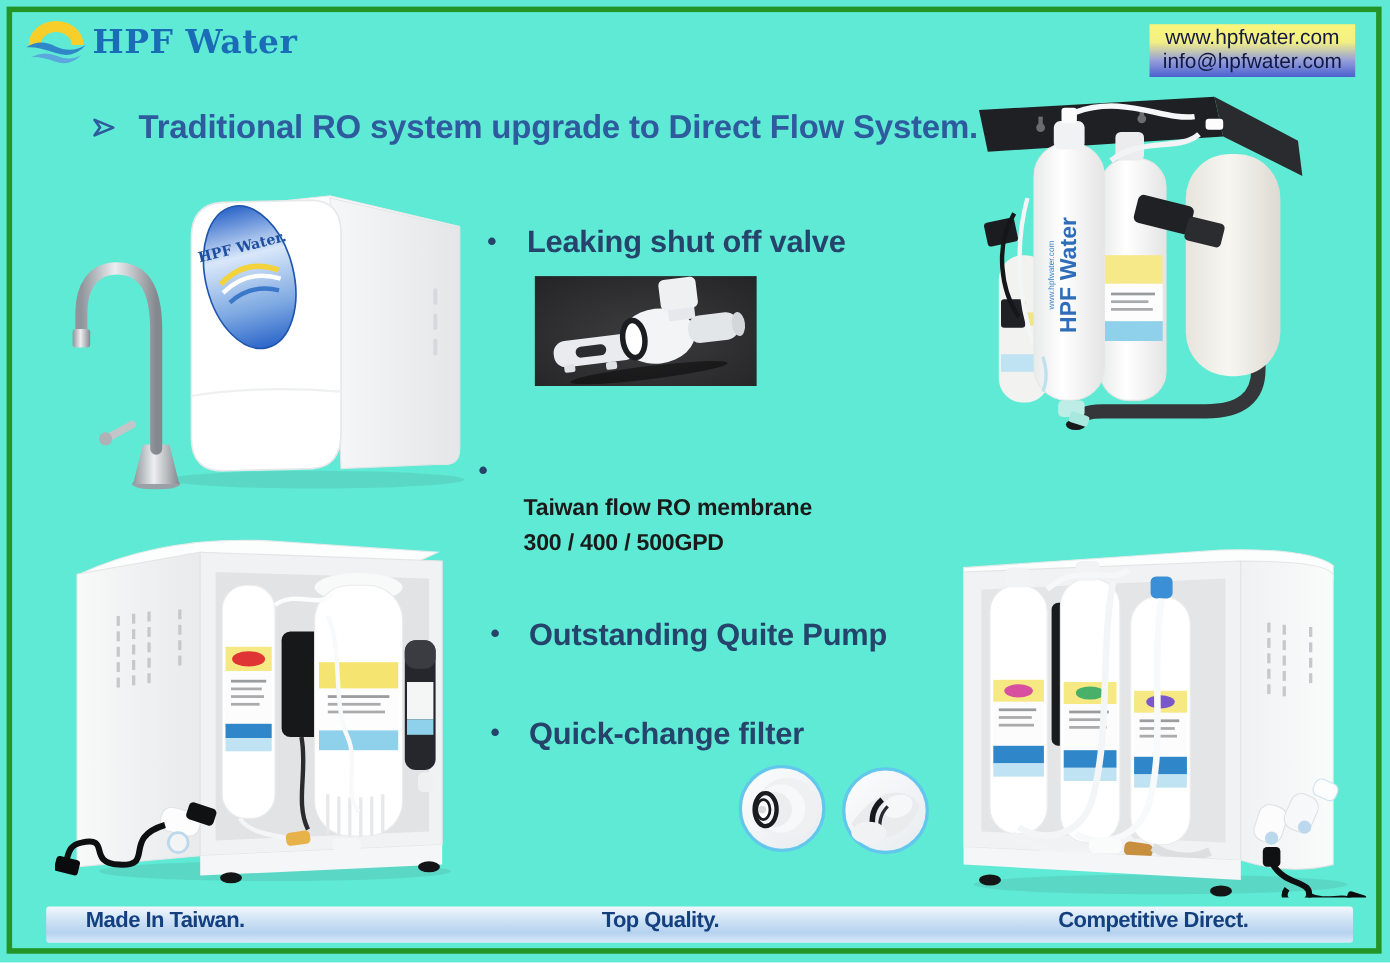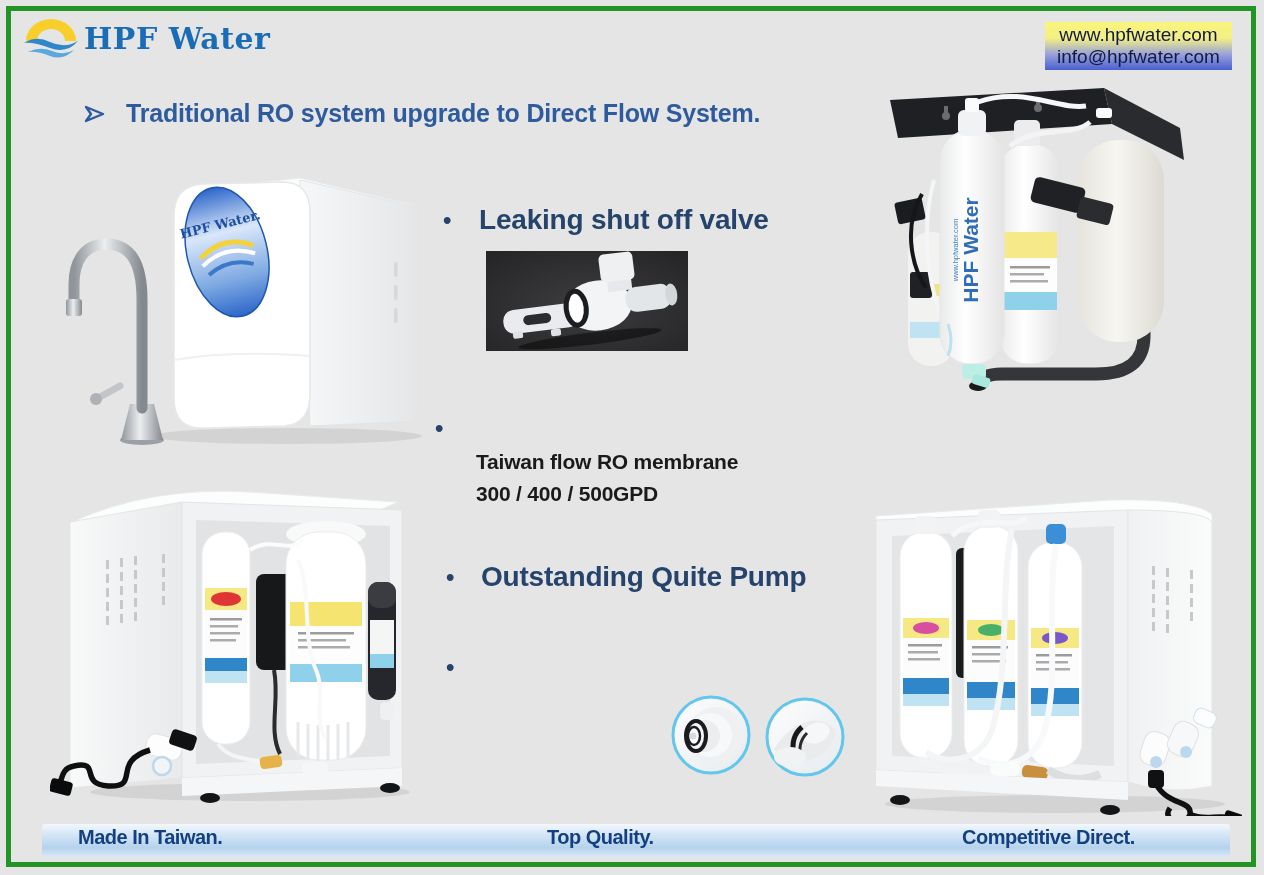--- a/index.html
+++ b/index.html
@@ -1,33 +1,33 @@
 <!DOCTYPE html>
 <html><head>
 <meta charset="utf-8">
 <style>
   * { margin:0; padding:0; box-sizing:border-box; }
   html,body { width:1264px; height:875px; background:#ffffff; font-family:"Liberation Sans", sans-serif; overflow:hidden; }
-  .canvas { position:relative; width:1264px; height:875px; background:#e5e5e5; }
+  .canvas { position:relative; width:1264px; height:875px; background:#5eead4; }
   .frame { position:absolute; left:6px; top:6px; right:8px; bottom:8px; border:5px solid #249426; pointer-events:none; }
 
   .abs { position:absolute; }
 
   
   .logo-text { font-family:"DejaVu Serif", serif; font-weight:bold; font-size:30px; color:#1b6cb7; letter-spacing:0.5px; }
   .contact-box {
     left:1045px; top:22px; width:187px; height:48px;
     background:linear-gradient(180deg,#f9f57b 0%,#f3ef85 34%,#97a0da 68%,#4a60d0 100%);
     display:flex; flex-direction:column; justify-content:center; align-items:center;
     font-size:19px; line-height:22px; color:#131a41; font-weight:500;
   }
 
   
   .headline { left:84px; top:99px; display:flex; align-items:center; }
-  .headline .txt { font-size:25px; font-weight:bold; color:#2e5a9e; letter-spacing:-0.2px; margin-left:20px; }
+  .headline .txt { font-size:30px; font-weight:bold; color:#2e5a9e; letter-spacing:-0.2px; margin-left:20px; }
 
   
   .feat { font-size:28px; font-weight:bold; color:#25436b; letter-spacing:-0.2px; white-space:nowrap; }
   .feat.blue { color:#2d62ae; }
   .dot { font-size:24px; font-weight:bold; color:#25436b; }
   .detail { font-size:21px; font-weight:bold; color:#1a1a1a; letter-spacing:-0.2px; white-space:nowrap; }
 
   
   .footer-bar {
     left:42px; top:824px; width:1188px; height:33px; border-radius:3px;
@@ -136,20 +136,21 @@
   </svg>
 
   <span class="abs dot" style="left:435px;top:414px">•</span>
   <span class="abs detail" style="left:476px;top:450px">Taiwan flow RO membrane</span>
   <span class="abs detail" style="left:476px;top:482px">300 / 400 / 500GPD</span>
 
   <span class="abs dot" style="left:446px;top:563px">•</span>
   <span class="abs feat" style="left:481px;top:561px">Outstanding Quite Pump</span>
 
   <span class="abs dot" style="left:446px;top:653px">•</span>
+  <span class="abs feat" style="left:481px;top:651px">Quick-change filter</span>
 
   <svg class="abs" style="left:670px;top:695px" width="178" height="84" viewBox="0 0 178 84">
     <defs>
       <linearGradient id="ccBg" x1="0" y1="0" x2="1" y2="1">
         <stop offset="0" stop-color="#fdfdfe"></stop>
           <stop offset="1" stop-color="#e6ebef"></stop>
       </linearGradient>
     </defs>
     <g>
       <circle cx="41" cy="40" r="38" fill="url(#ccBg)" stroke="#63c6ec" stroke-width="3"></circle>

